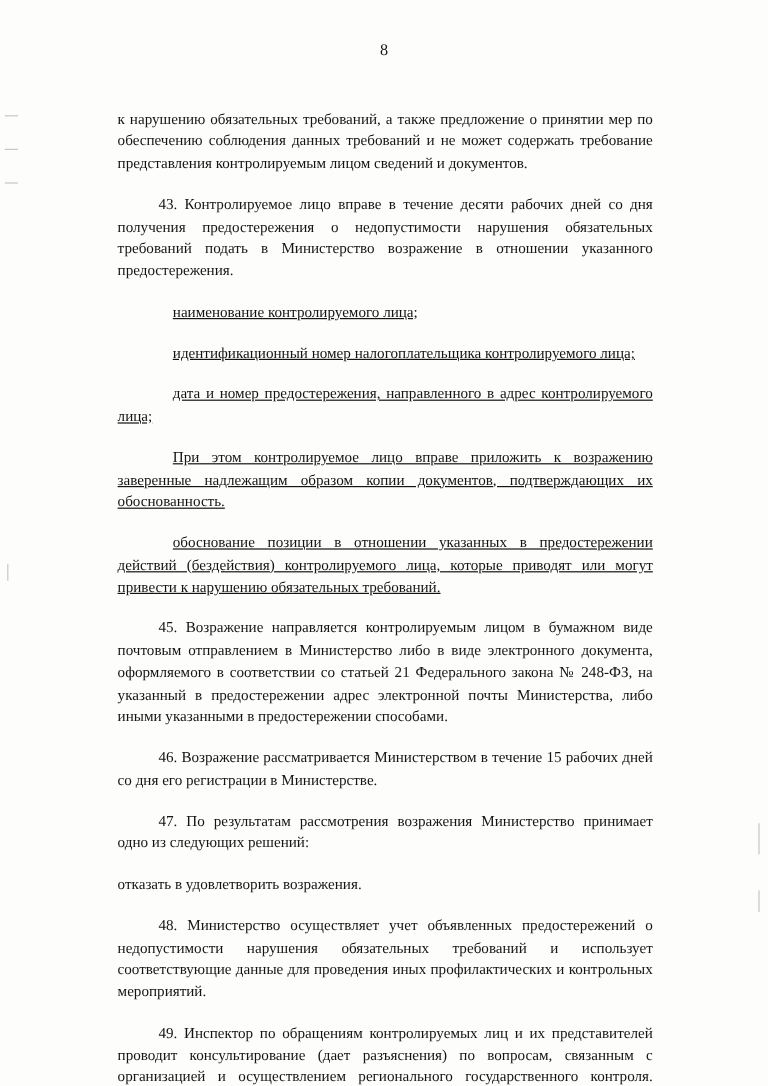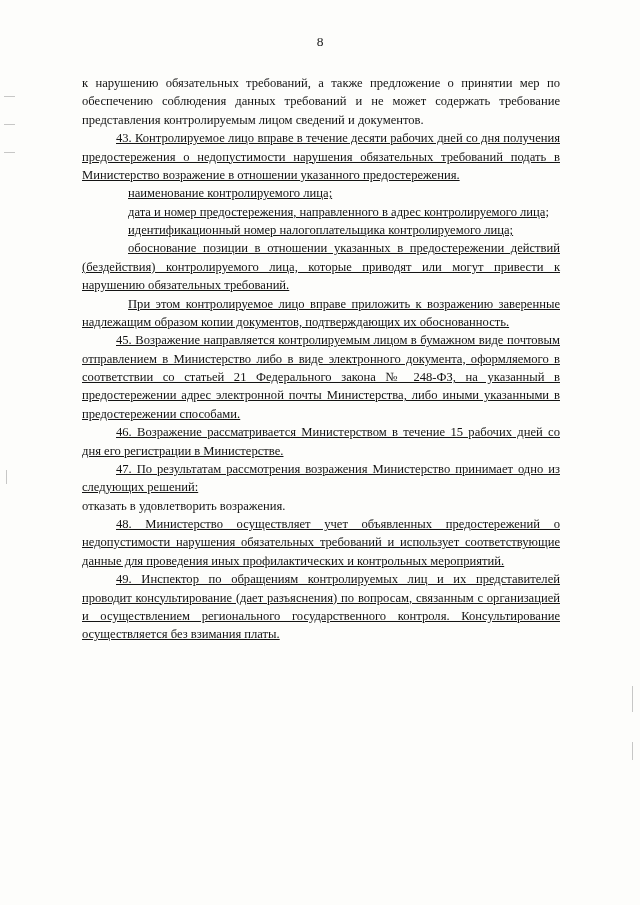--- a/index.html
+++ b/index.html
@@ -30,24 +30,24 @@
     top: 74px;
     left: 82px;
     width: 478px;
     font-size: 12.6px;
     line-height: 1.46;
     text-align: justify;
     text-justify: inter-word;
     color: #141414;
   }
   .body-text p {
-    margin: 0;
+    margin: 16px;
   }
   
-  .ind  { text-indent: 34px; text-decoration: underline; }
+  .ind  { text-indent: 34px; }
   .ind2 { text-indent: 46px; text-decoration: underline; }
   .noind { text-indent: 0; }
   
   .edge-mark {
     position: absolute;
     background: #9a9a9a;
     opacity: .55;
   }
   .em1 { left: 4px;  top: 96px;  width: 11px; height: 1px; }
   .em2 { left: 4px;  top: 124px; width: 11px; height: 1px; }
@@ -60,24 +60,24 @@
 <body>
 
 <div class="page">
 
   <div class="page-number">8</div>
 
   <div class="body-text">
     <p class="noind">к нарушению обязательных требований, а также предложение о принятии мер по обеспечению соблюдения данных требований и не может содержать требование представления контролируемым лицом сведений и документов.</p>
     <p class="ind">43. Контролируемое лицо вправе в течение десяти рабочих дней со дня получения предостережения о недопустимости нарушения обязательных требований подать в Министерство возражение в отношении указанного предостережения.</p>
     <p class="ind2">наименование контролируемого лица;</p>
+    <p class="ind2">идентификационный номер налогоплательщика контролируемого лица;</p>
     <p class="ind2">дата и номер предостережения, направленного в адрес контролируемого лица;</p>
-    <p class="ind2">идентификационный номер налогоплательщика контролируемого лица;</p>
+    <p class="ind2">При этом контролируемое лицо вправе приложить к возражению заверенные надлежащим образом копии документов, подтверждающих их обоснованность.</p>
     <p class="ind2">обоснование позиции в отношении указанных в предостережении действий (бездействия) контролируемого лица, которые приводят или могут привести к нарушению обязательных требований.</p>
-    <p class="ind2">При этом контролируемое лицо вправе приложить к возражению заверенные надлежащим образом копии документов, подтверждающих их обоснованность.</p>
     <p class="ind">45. Возражение направляется контролируемым лицом в бумажном виде почтовым отправлением в Министерство либо в виде электронного документа, оформляемого в соответствии со статьей 21 Федерального закона № 248-ФЗ, на указанный в предостережении адрес электронной почты Министерства, либо иными указанными в предостережении способами.</p>
     <p class="ind">46. Возражение рассматривается Министерством в течение 15 рабочих дней со дня его регистрации в Министерстве.</p>
     <p class="ind">47. По результатам рассмотрения возражения Министерство принимает одно из следующих решений:</p>
     <p class="noind">отказать в удовлетворить возражения.</p>
     <p class="ind">48. Министерство осуществляет учет объявленных предостережений о недопустимости нарушения обязательных требований и использует соответствующие данные для проведения иных профилактических и контрольных мероприятий.</p>
     <p class="ind">49. Инспектор по обращениям контролируемых лиц и их представителей проводит консультирование (дает разъяснения) по вопросам, связанным с организацией и осуществлением регионального государственного контроля. Консультирование осуществляется без взимания платы.</p>
   </div>
 
   <div class="edge-mark em1"></div>
   <div class="edge-mark em2"></div>

